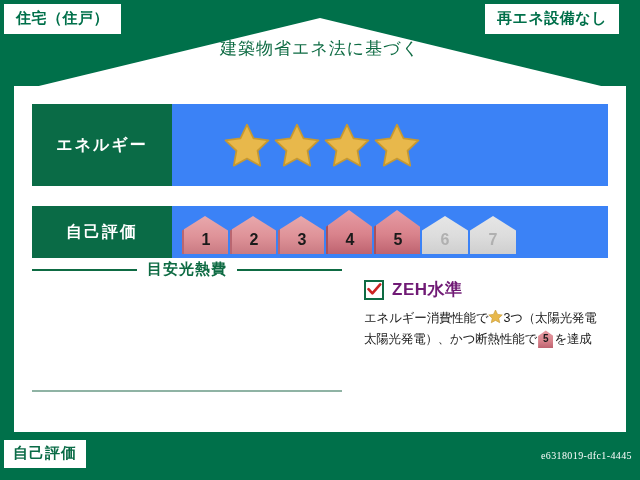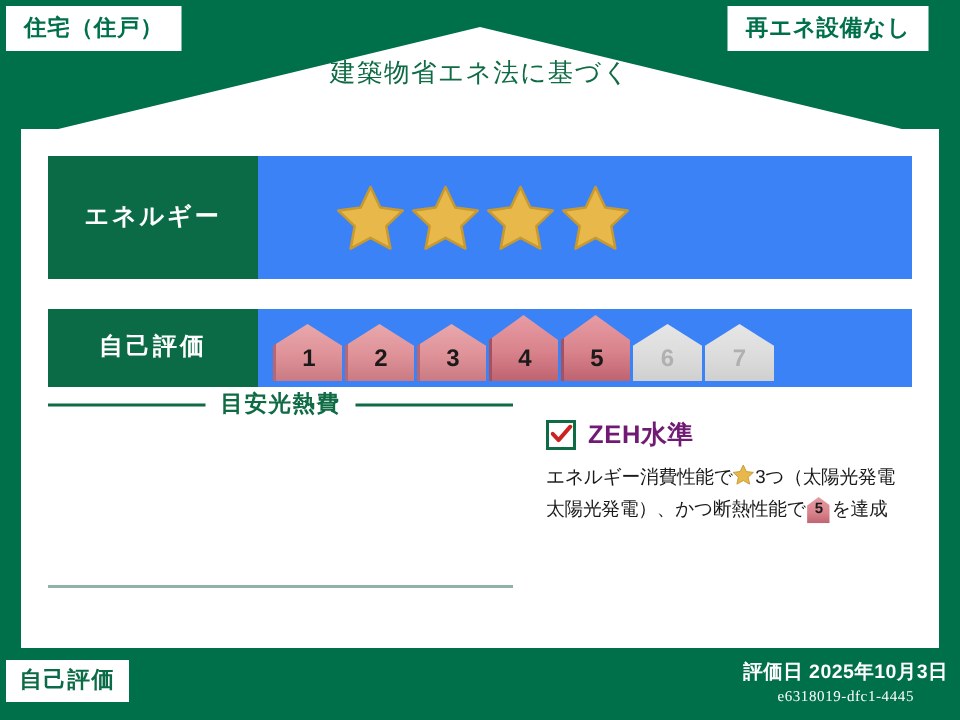--- a/index.html
+++ b/index.html
@@ -330,18 +330,17 @@
       </div>
 
     </div>
   </div>
 
   <div class="footer">
     <div class="footer-left">
       <span class="self-eval">自己評価</span>
     </div>
     <div class="footer-right">
-      <div class="eval-date">評価日 2025年10月3日</div>
       <div class="eval-id">e6318019-dfc1-4445</div>
     </div>
   </div>
 
 </div>
 
 </body></html>

